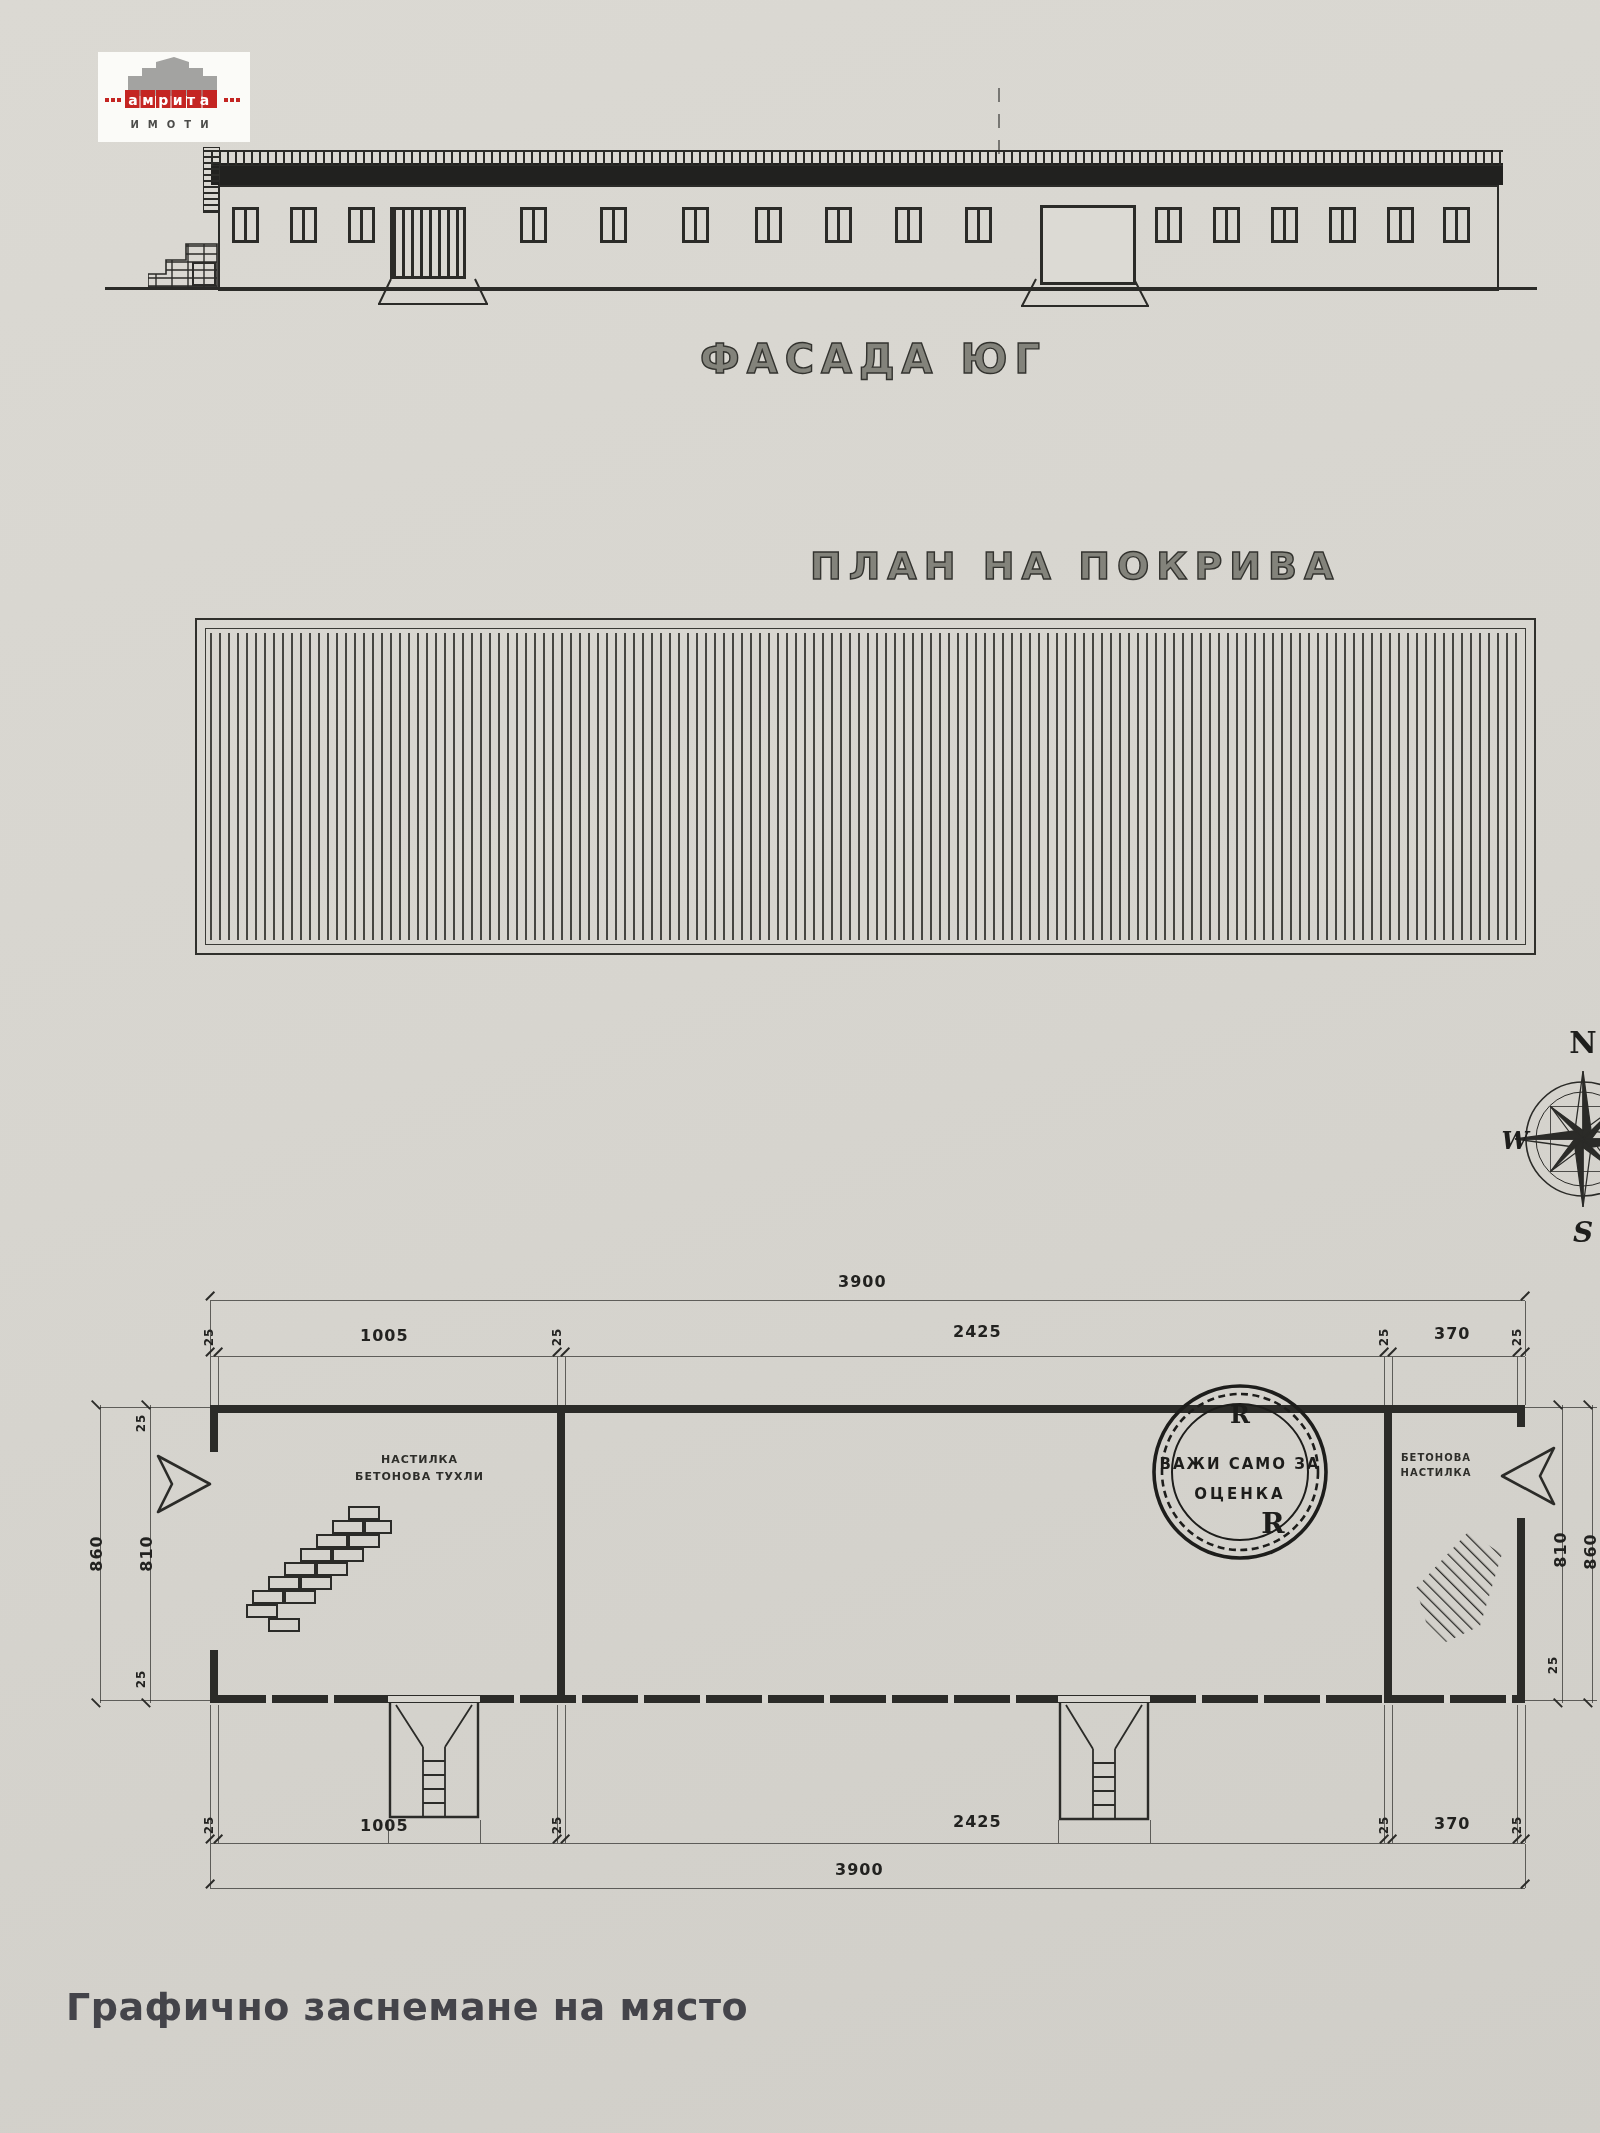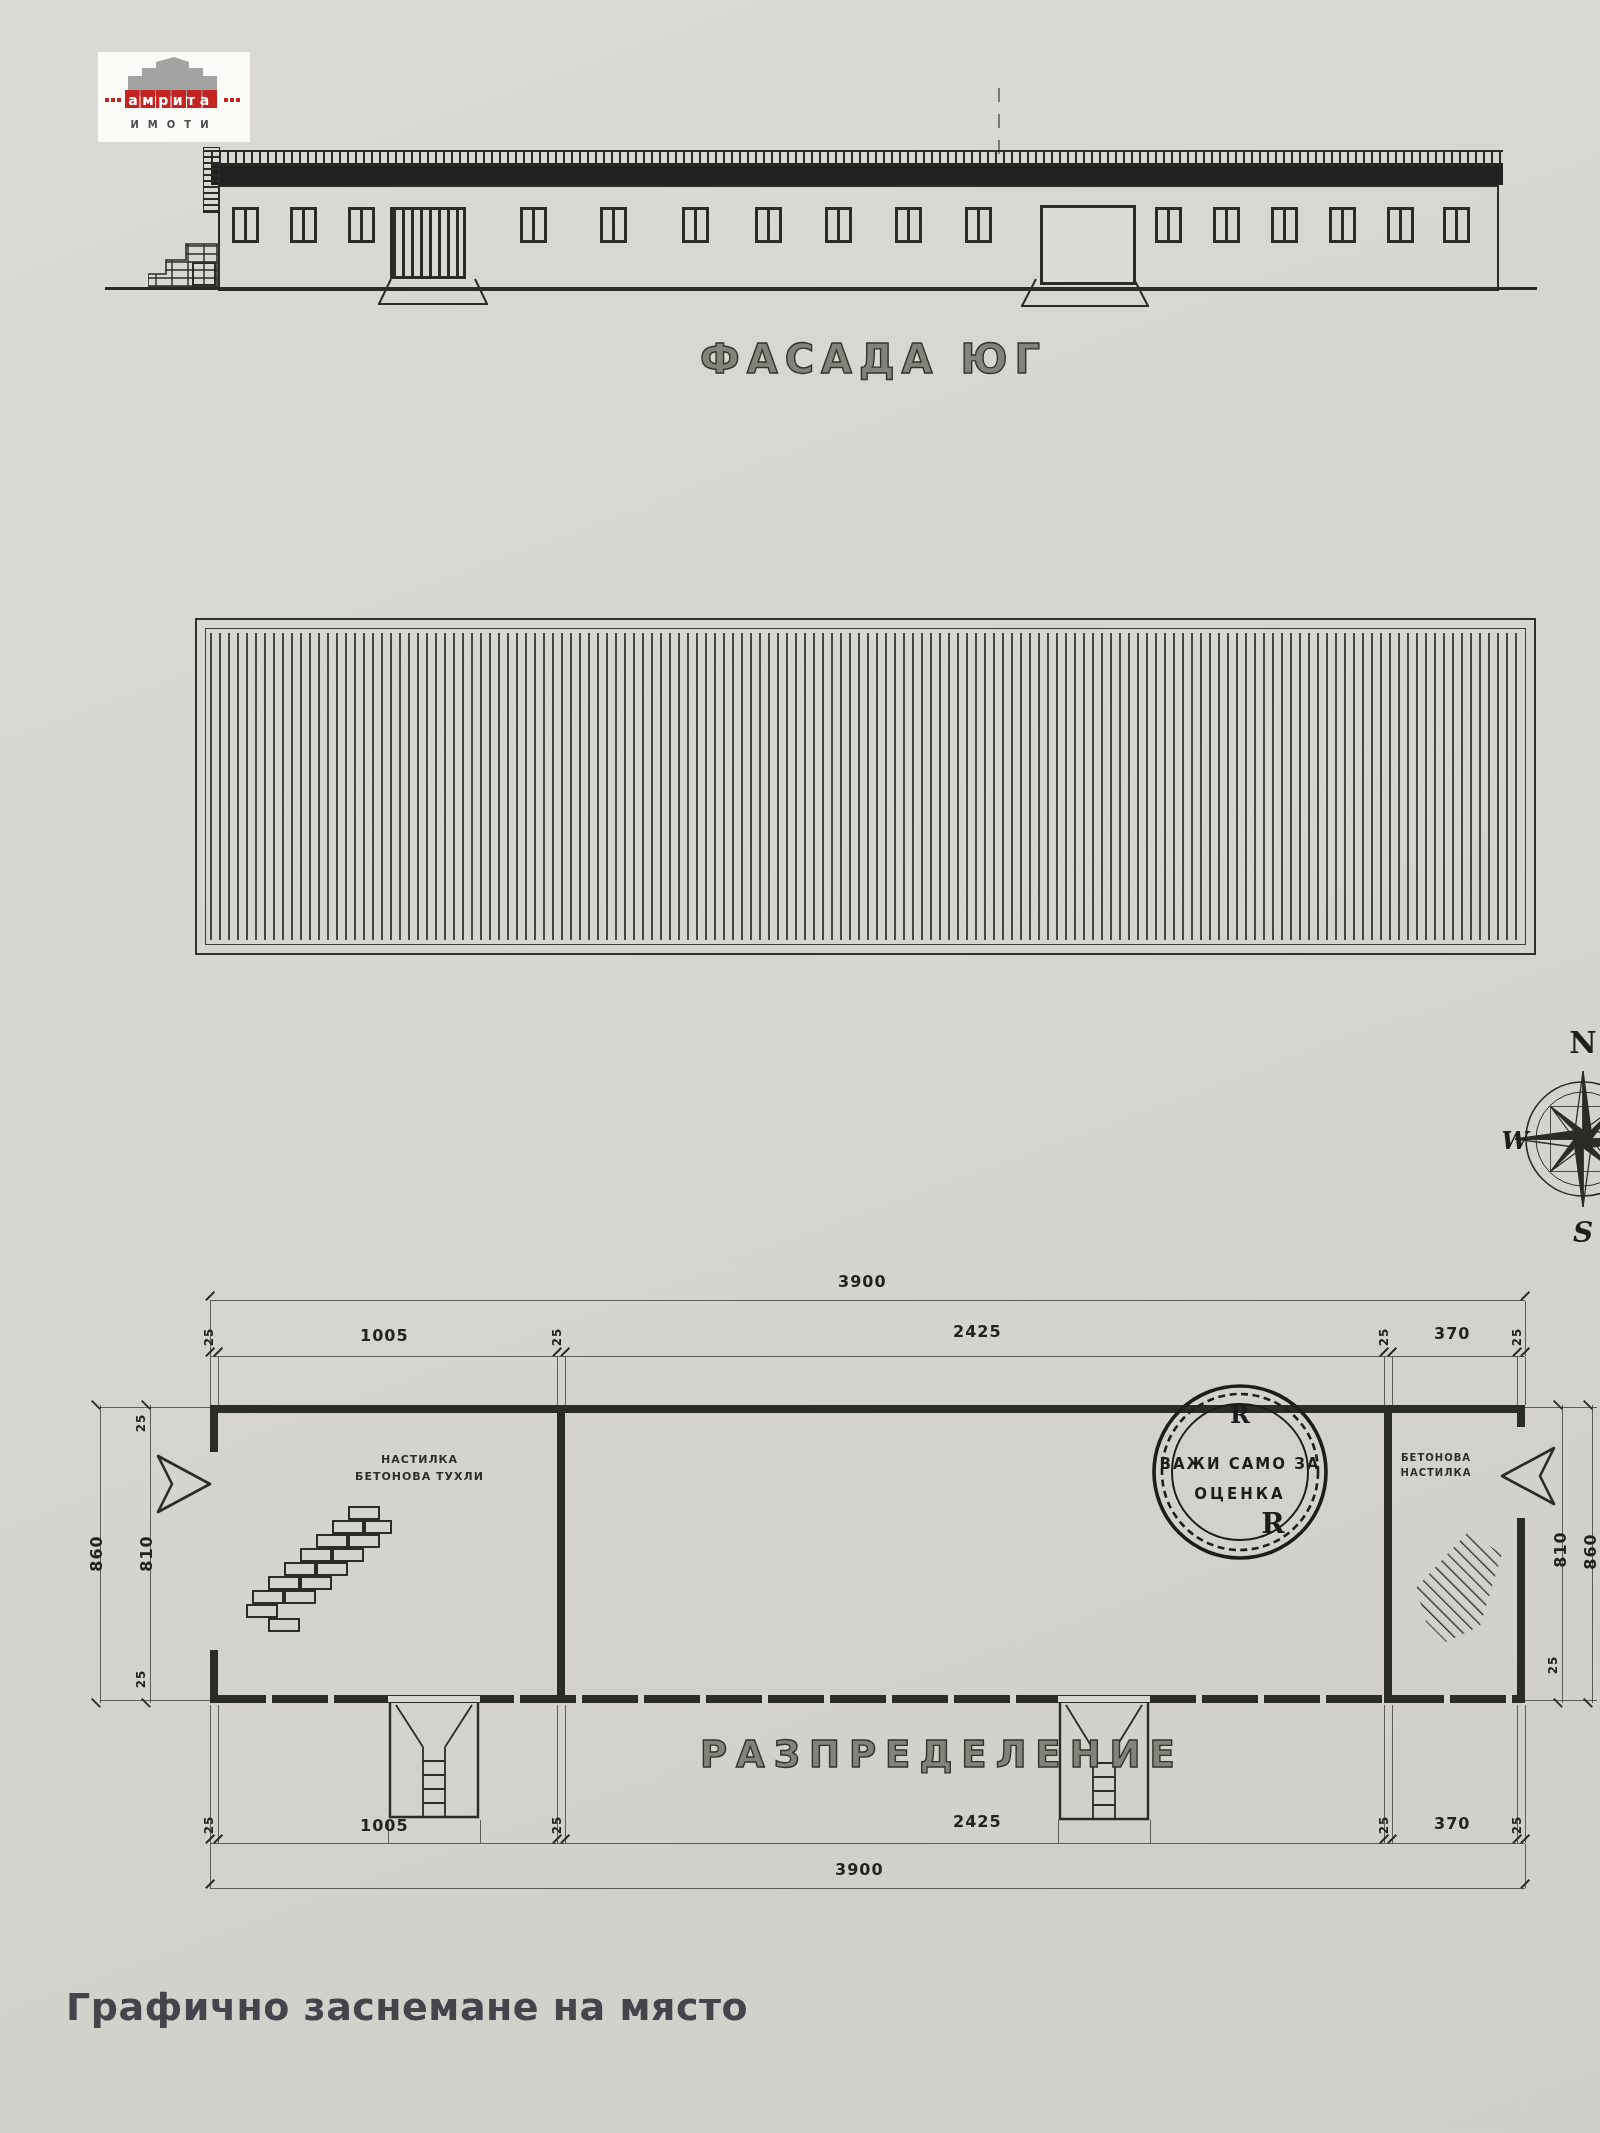--- a/index.html
+++ b/index.html
@@ -134,20 +134,21 @@
       <div class="fwin" style="left: 1050px;"></div>
       <div class="fwin" style="left: 1108px;"></div>
       <div class="fwin" style="left: 1166px;"></div>
       <div class="fwin" style="left: 1224px;"></div>
       <div class="fwin" style="left: 1282px;"></div>
       <div class="fwin" style="left: 1338px;"></div>
     </div>
 
   <div id="t-facade" class="abs bp-title">ФАСАДА ЮГ</div>
 
+  <div id="t-roof" class="abs bp-title">ПЛАН НА ПОКРИВА</div>
   <div id="roof" class="abs">
     <div class="in1"></div>
     <div class="stripes"></div>
   </div>
 
   <svg id="compass" class="abs" viewBox="-85 -117 170 235">
     <circle r="57" fill="none" stroke="#2b2b28" stroke-width="1.6"></circle>
     <circle r="47" fill="none" stroke="#2b2b28" stroke-width="1"></circle>
     <g stroke="#2b2b28" stroke-width="1.2">
       <g>
@@ -362,17 +363,16 @@
       <div class="ext" style="left: 998px; top: 560px; height: 23px;"></div>
       <div class="ext" style="left: 1090px; top: 560px; height: 23px;"></div>
       <div class="ext" style="left: 150px; top: 584px; height: 44px;"></div>
       <div class="ext" style="left: 1465px; top: 584px; height: 44px;"></div>
       <div class="exth" style="top: 147px; left: 40px; width: 110px;"></div>
       <div class="exth" style="top: 440px; left: 40px; width: 110px;"></div>
       <div class="exth" style="top: 147px; left: 1465px; width: 72px;"></div>
       <div class="exth" style="top: 440px; left: 1465px; width: 72px;"></div>
     </div>
 
-  <div id="t-plan" class="abs bp-title">РАЗПРЕДЕЛЕНИЕ</div>
 
   <div id="caption" class="abs">Графично заснемане на място</div>
 
 </div>
 
 </body></html>

